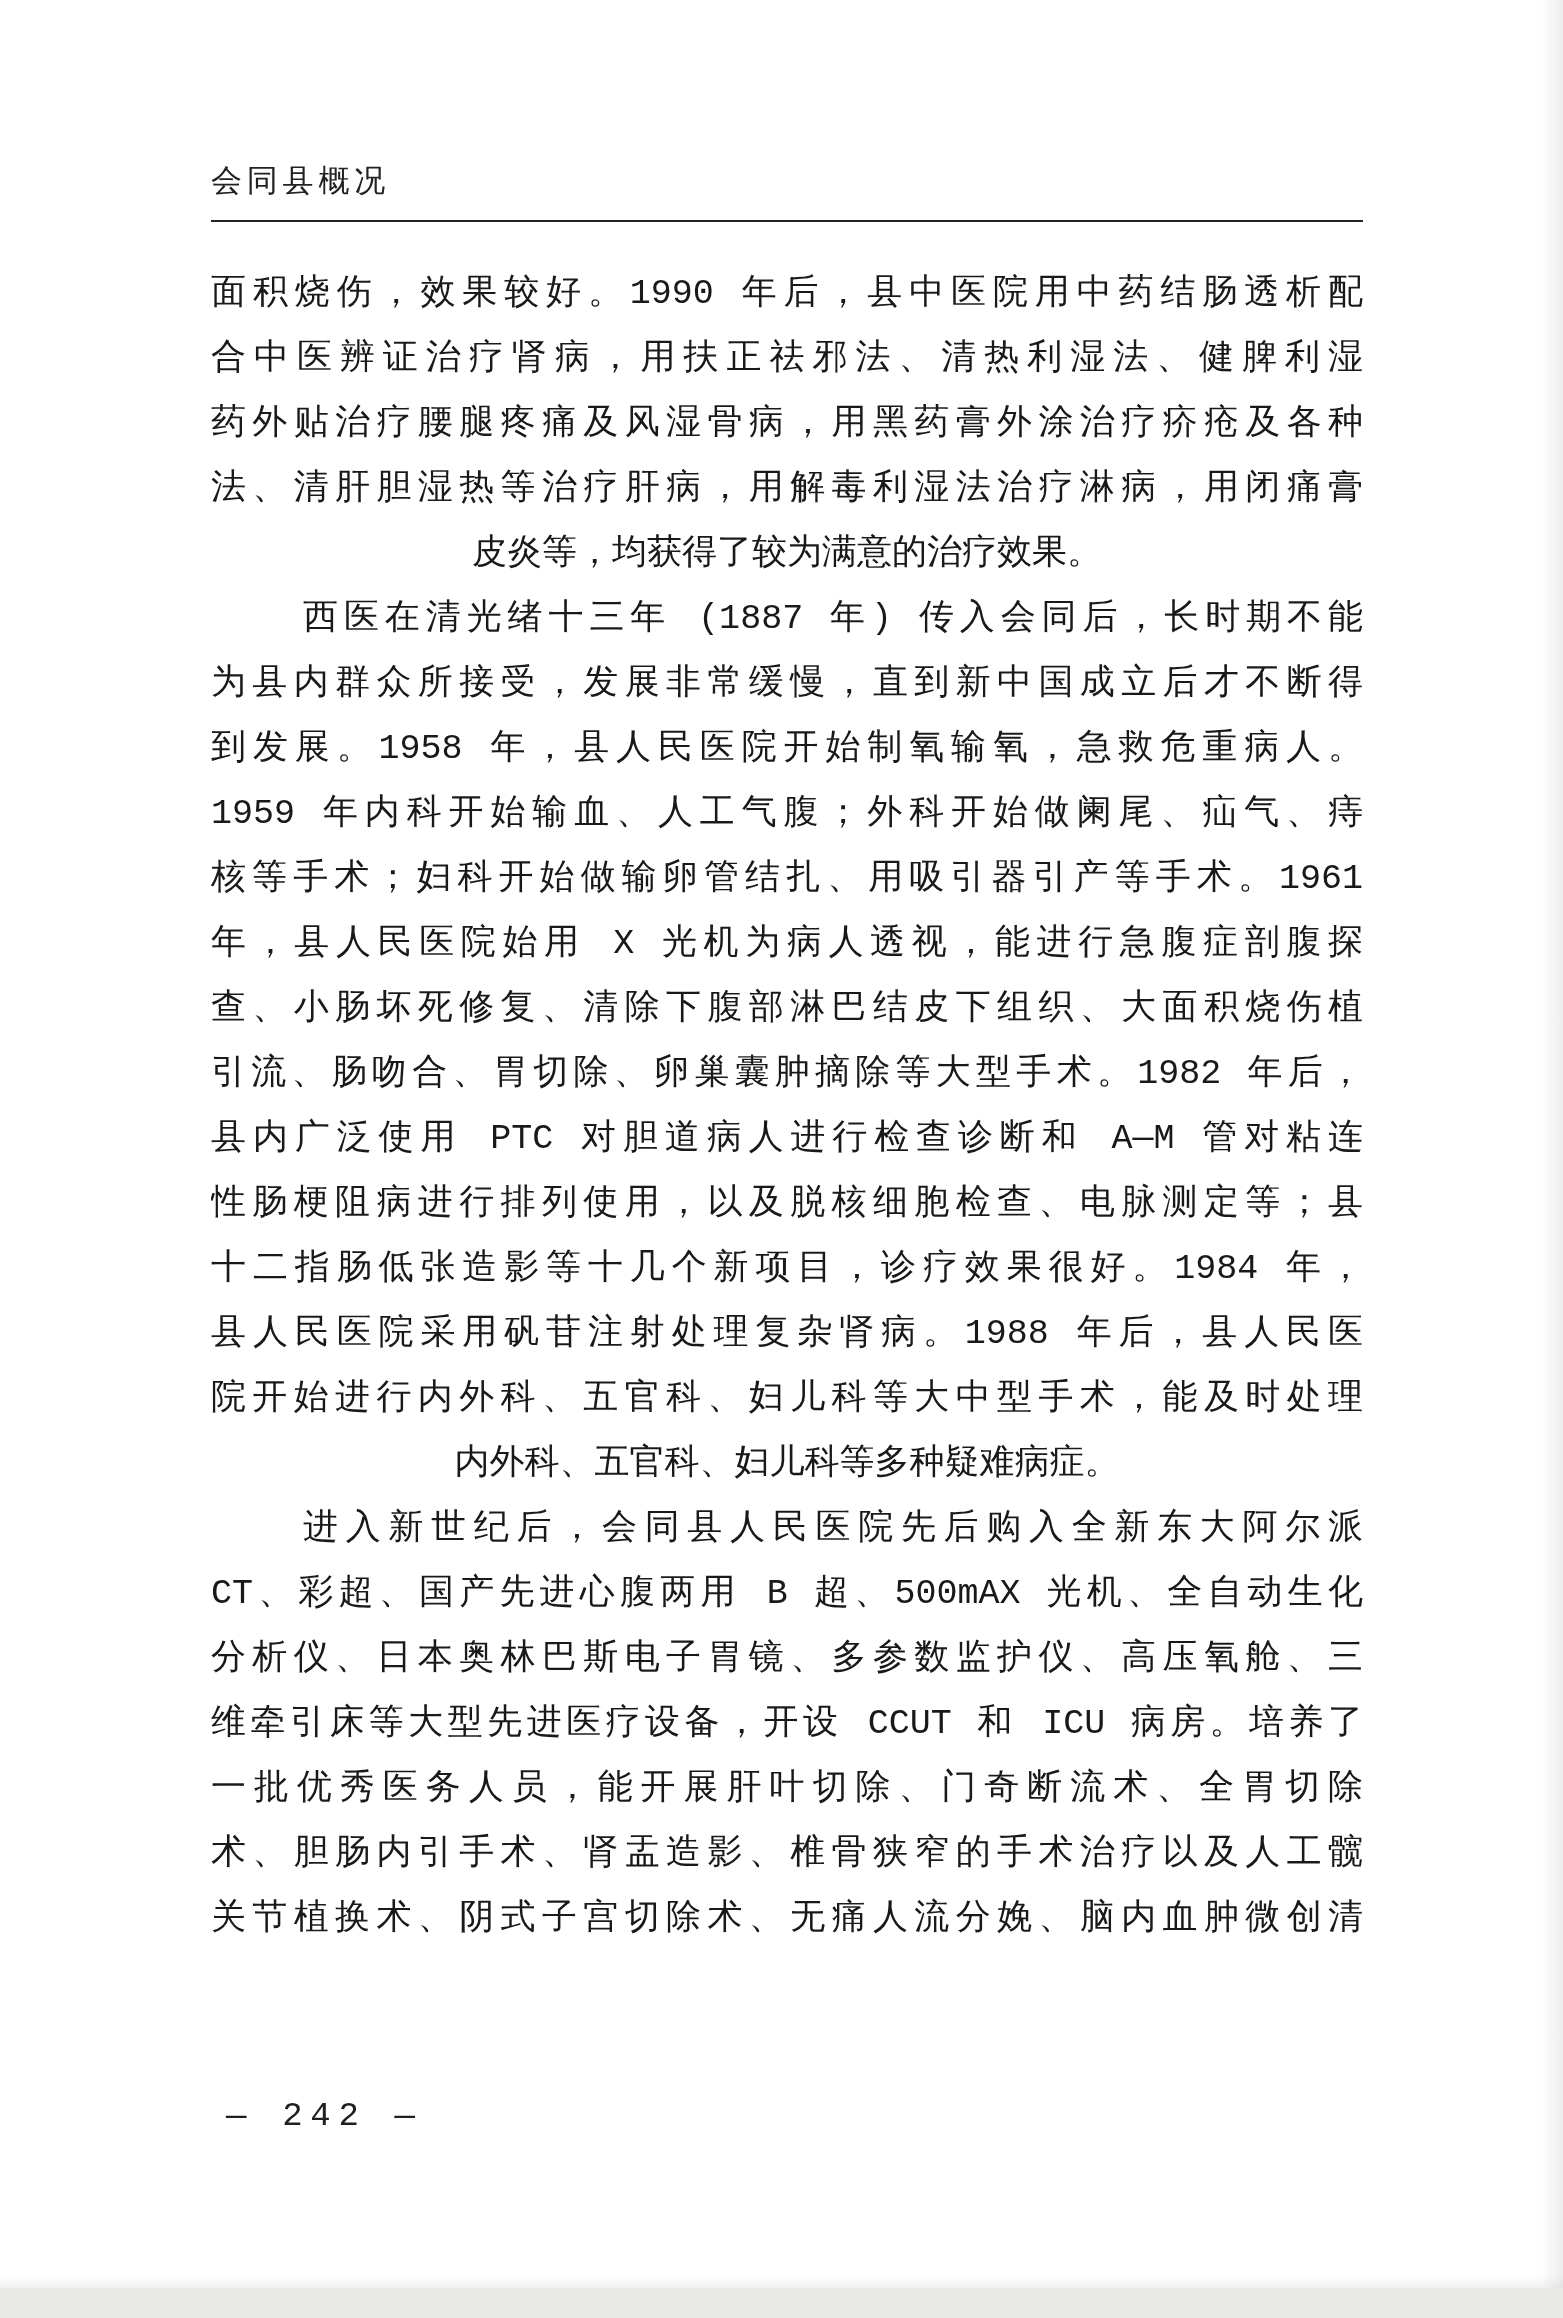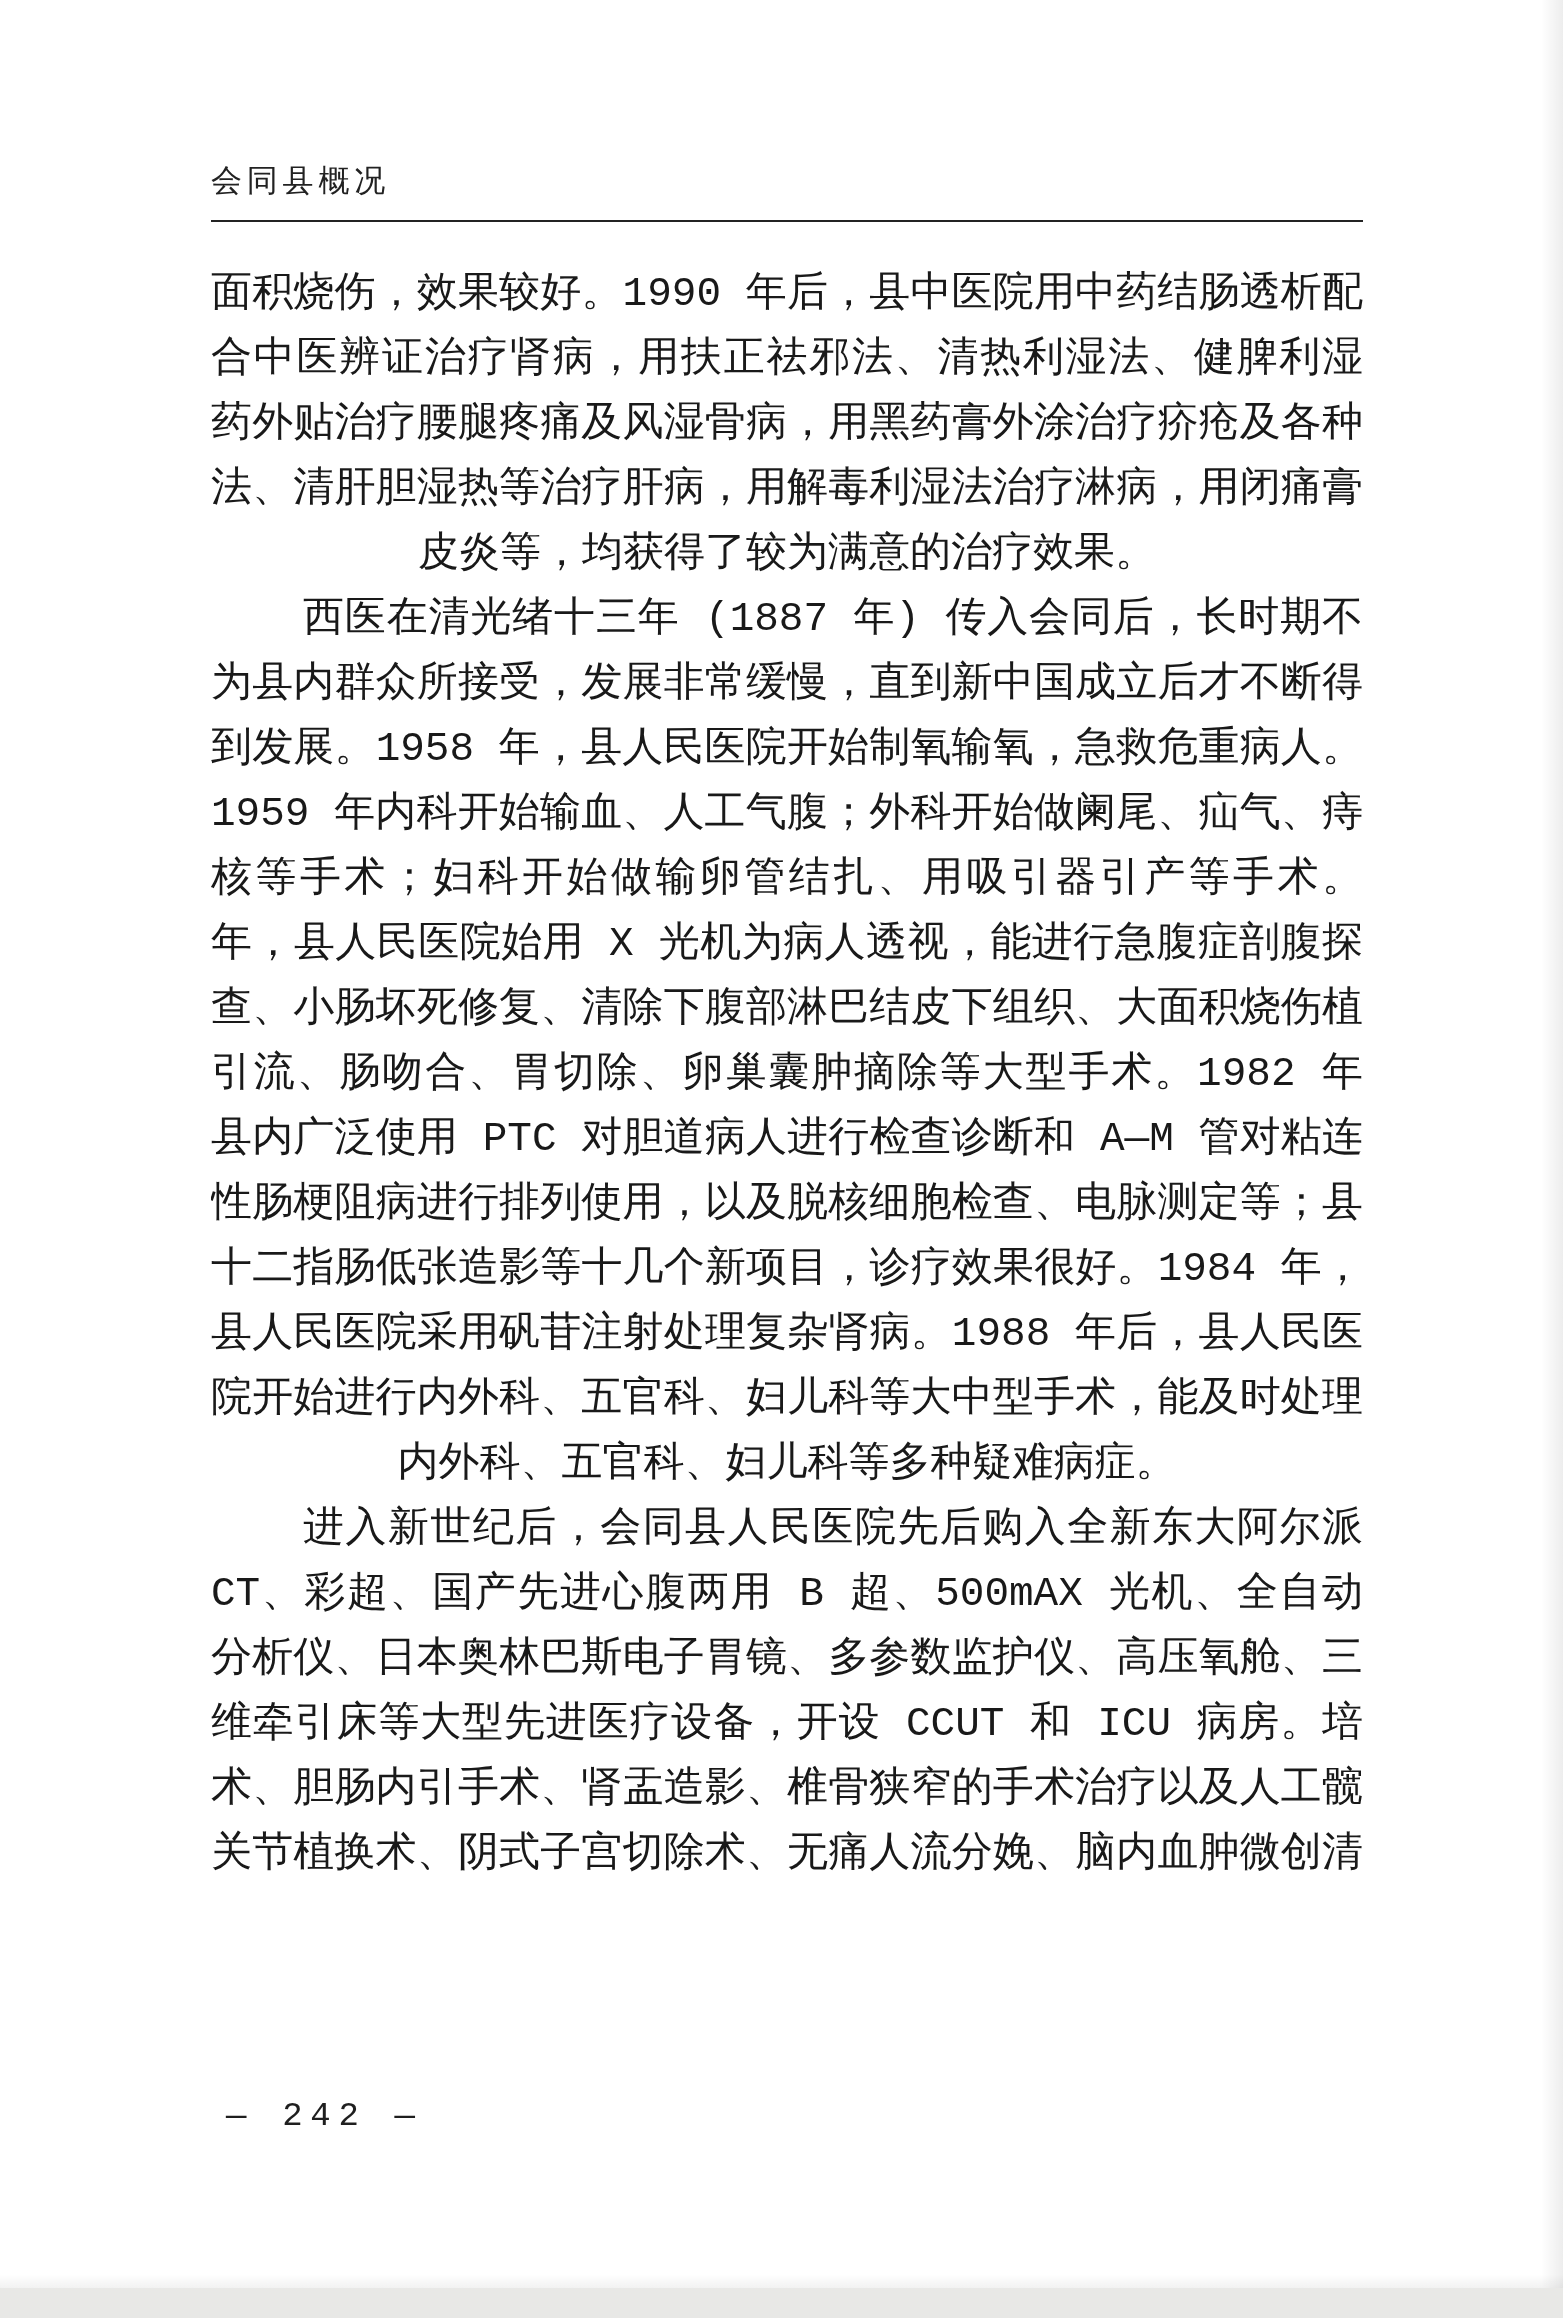--- a/index.html
+++ b/index.html
@@ -51,21 +51,21 @@
     width: 1152px;
     height: 2.4px;
     background: #232323;
   }
 
   .body-text {
     position: absolute;
     left: 211px;
     top: 262px;
     width: 1152px;
-    font-size: 41px;
+    font-size: 35px;
     line-height: 65px;
     color: #191919;
   }
   .line {
     text-align: justify;
     text-justify: inter-character;
     overflow: hidden;
     height: 65px;
   }
   .line::after {
@@ -122,20 +122,21 @@
     <div class="line">县内广泛使用 PTC 对胆道病人进行检查诊断和 A—M 管对粘连</div>
     <div class="line">性肠梗阻病进行排列使用，以及脱核细胞检查、电脉测定等；县</div>
     <div class="line">十二指肠低张造影等十几个新项目，诊疗效果很好。1984 年，</div>
     <div class="line">县人民医院采用矾苷注射处理复杂肾病。1988 年后，县人民医</div>
     <div class="line">院开始进行内外科、五官科、妇儿科等大中型手术，能及时处理</div>
     <div class="line para-end">内外科、五官科、妇儿科等多种疑难病症。</div>
     <div class="line para-start">进入新世纪后，会同县人民医院先后购入全新东大阿尔派</div>
     <div class="line">CT、彩超、国产先进心腹两用 B 超、500mAX 光机、全自动生化</div>
     <div class="line">分析仪、日本奥林巴斯电子胃镜、多参数监护仪、高压氧舱、三</div>
     <div class="line">维牵引床等大型先进医疗设备，开设 CCUT 和 ICU 病房。培养了</div>
+    <div class="line">一批优秀医务人员，能开展肝叶切除、门奇断流术、全胃切除</div>
     <div class="line">术、胆肠内引手术、肾盂造影、椎骨狭窄的手术治疗以及人工髋</div>
     <div class="line">关节植换术、阴式子宫切除术、无痛人流分娩、脑内血肿微创清</div>
   </div>
 
   <div class="folio">— 242 —</div>
 
 </div>
 
 
 </body></html>

